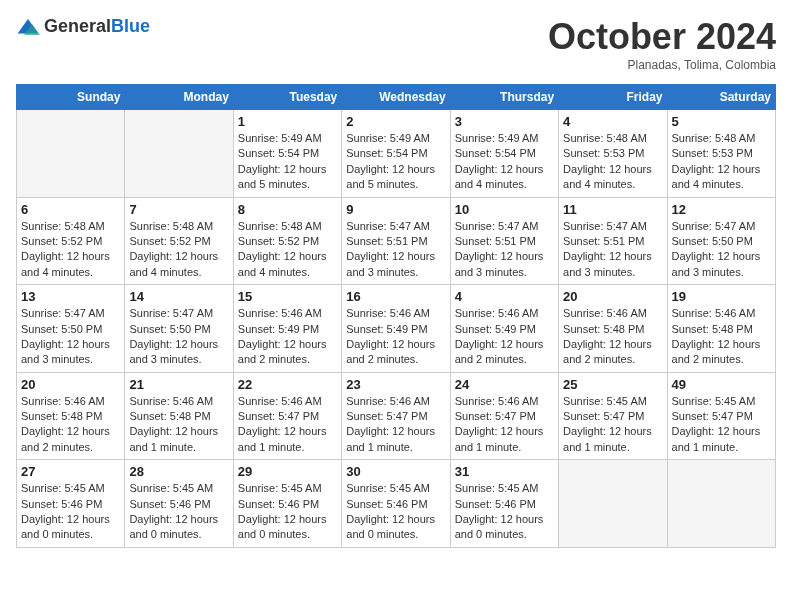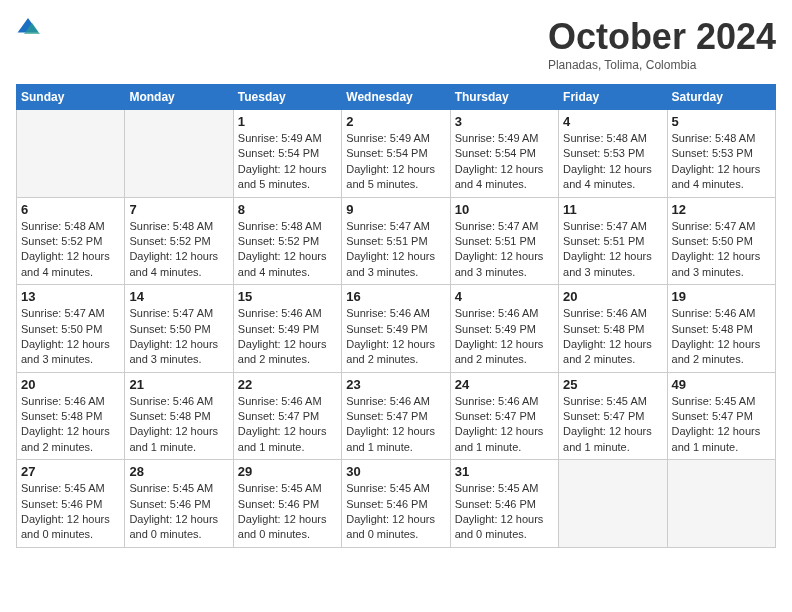--- a/index.html
+++ b/index.html
@@ -19,20 +19,21 @@
     .logo {
       display: flex;
       align-items: center;
       gap: 4px;
     }
     .logo-icon {
       width: 24px;
       height: 20px;
     }
     .title-area {
+      text-align: right;
     }
     .month-title {
       font-size: 36px;
       font-weight: bold;
       color: #333;
     }
     .location-title {
       font-size: 12px;
       color: #555;
     }
@@ -40,21 +41,21 @@
       width: 100%;
       border-collapse: collapse;
       table-layout: fixed;
     }
     th {
       background-color: #2a75c7;
       color: #fff;
       font-size: 12px;
       font-weight: bold;
       padding: 5px 4px;
-      text-align: left;
+      text-align: right;
       border: 1px solid #2a75c7;
     }
     td {
       border: 1px solid #ccc;
       vertical-align: top;
       padding: 4px 4px;
       font-size: 10px;
       color: #333;
       height: 80px;
       background: #fff;
@@ -83,20 +84,23 @@
   </style>
 </head>
 <body>
 
 <div class="header-area">
   <div class="logo">
     <svg class="logo-icon" viewBox="0 0 30 24" xmlns="http://www.w3.org/2000/svg">
       <polygon points="15,2 28,20 2,20" fill="#1a6fc4"></polygon>
       <polygon points="20,8 30,22 10,22" fill="#2a9d8f" opacity="0.7"></polygon>
     </svg>
+    <div>
+      <span style="font-size:18px;font-weight:bold;color:#333;">General</span><span style="font-size:18px;font-weight:bold;color:#1a6fc4;">Blue</span>
+    </div>
   </div>
   <div class="title-area">
     <div class="month-title">October 2024</div>
     <div class="location-title">Planadas, Tolima, Colombia</div>
   </div>
 </div>
 
 <table>
   <thead>
     <tr>

